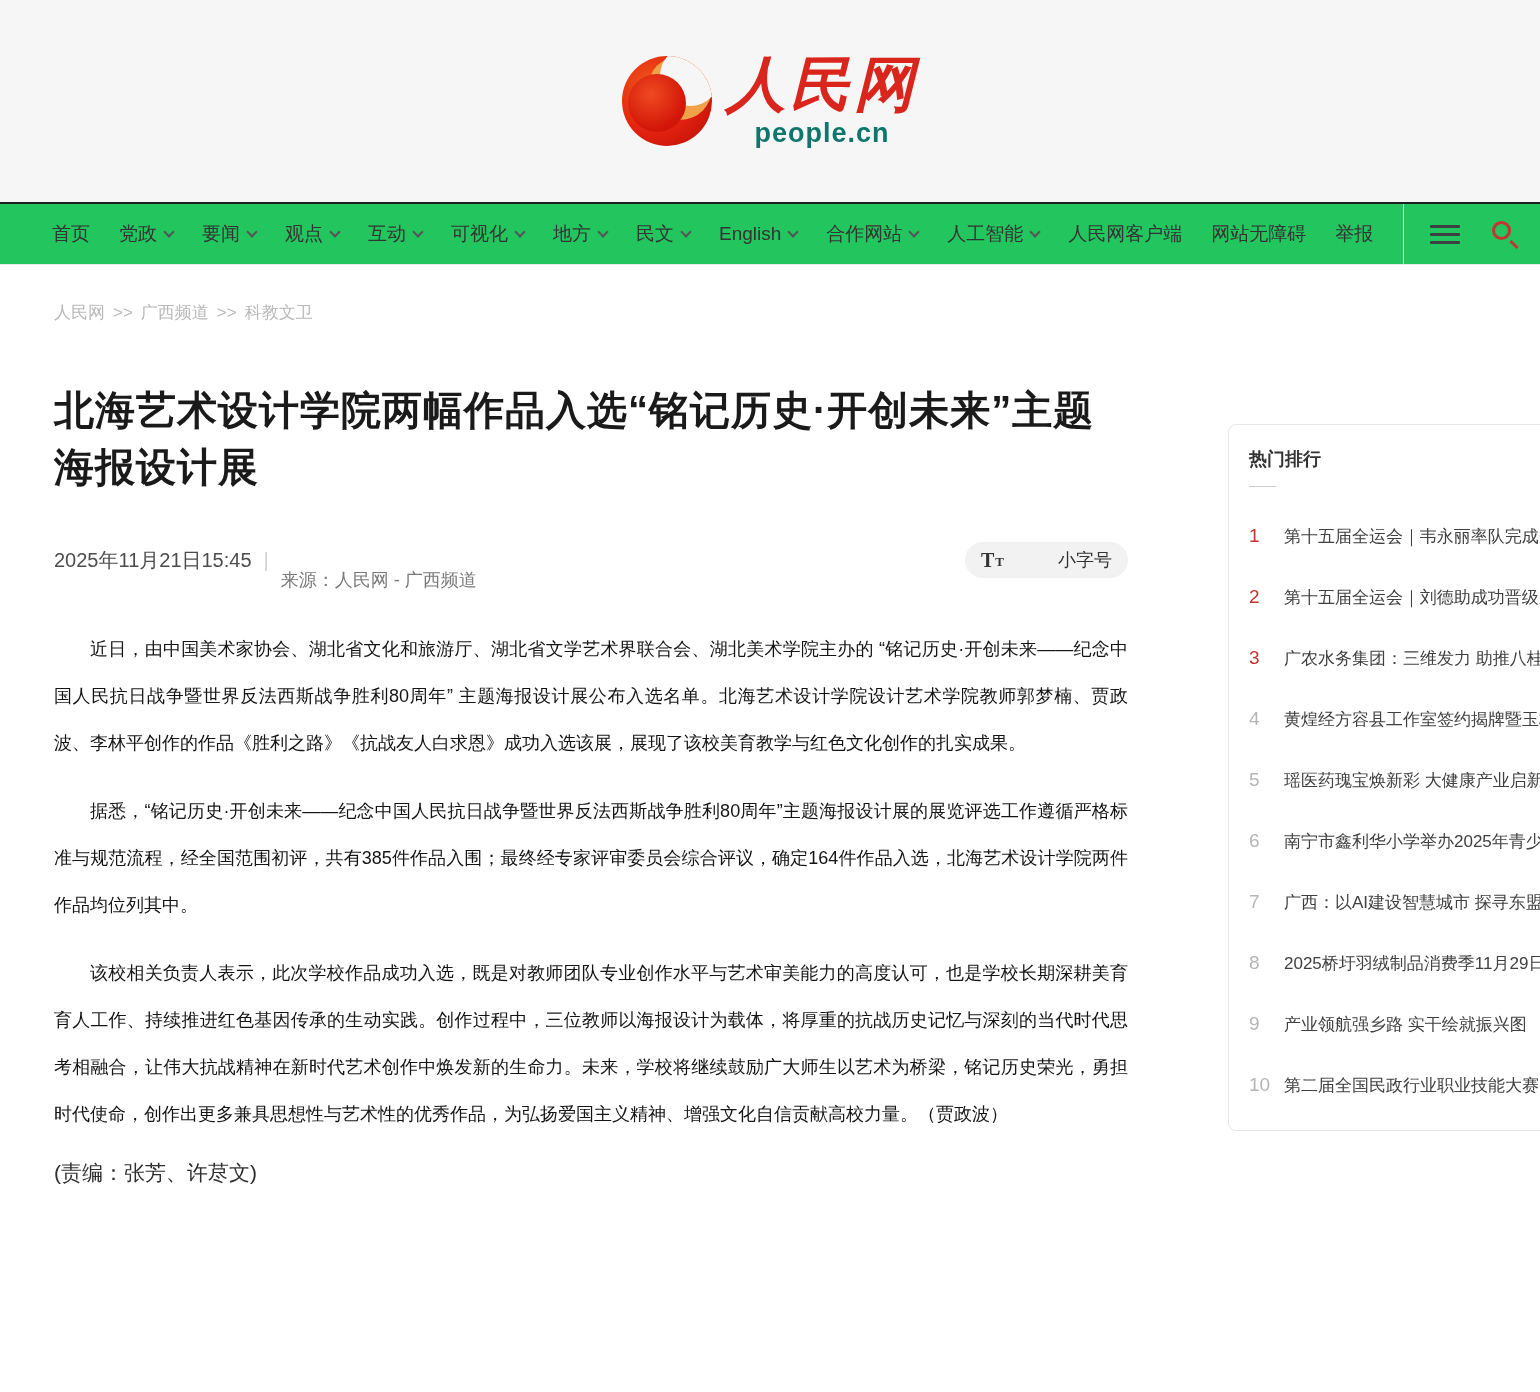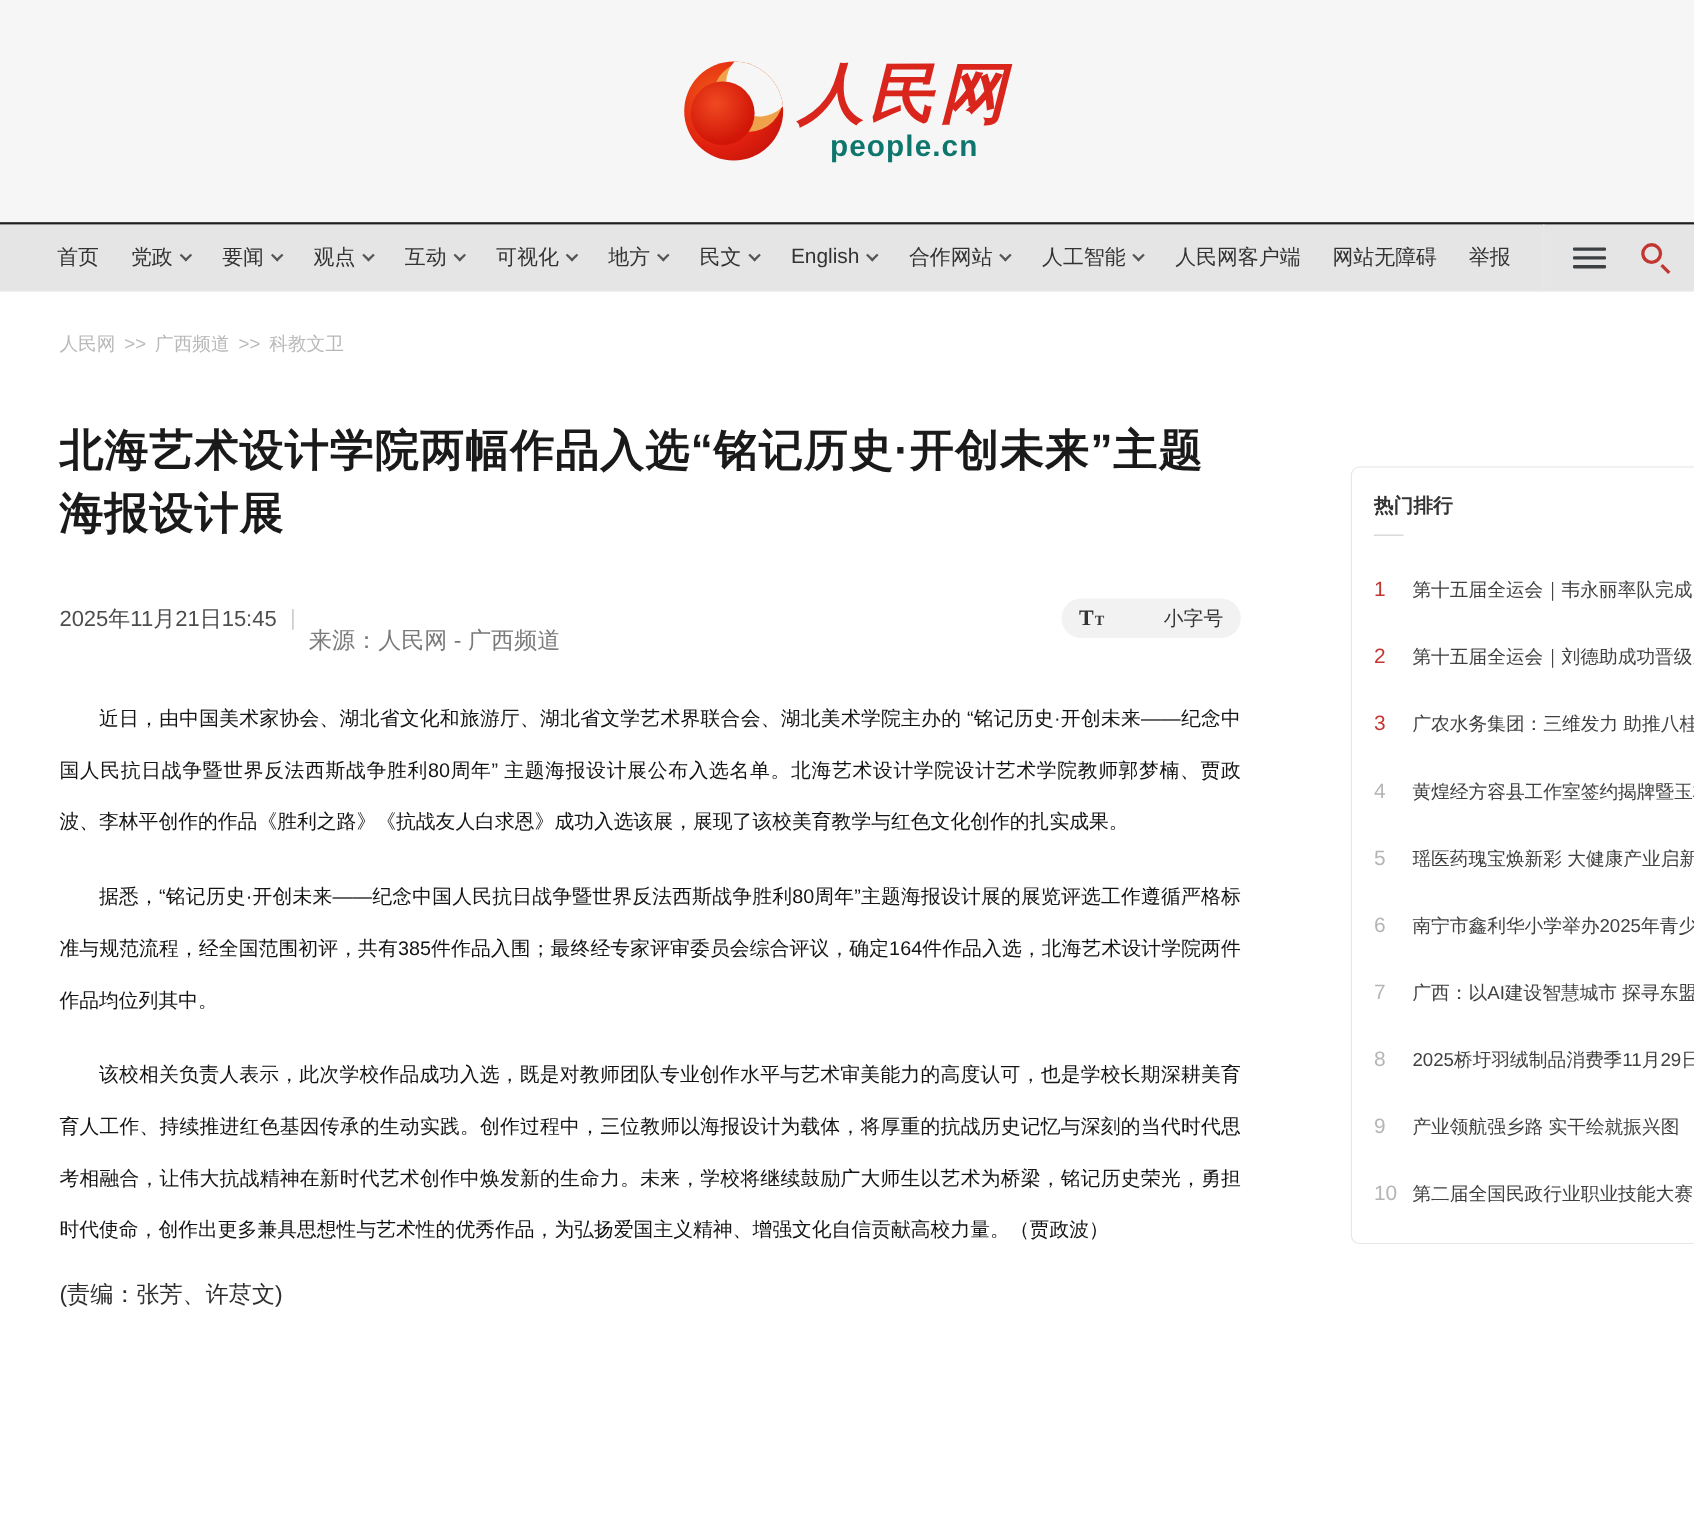--- a/index.html
+++ b/index.html
@@ -45,21 +45,21 @@
     font-weight:700; font-style:italic;
     font-size:60px; line-height:62px; color:#da251d; letter-spacing:4px;
   }
   .logo-en {
     font-weight:700; font-size:27px; color:#0f766e; letter-spacing:1px; margin-top:2px;
   }
 
   
   .main-nav {
     height:63px;
-    background:#e5e5e5;
+    background:#22c55e;
     border-top:2px solid #1f1f1f;
     border-bottom:1px solid #ebebeb;
     display:flex; align-items:center;
     padding-left:52px;
     font-size:19px; color:#333;
   }
   .nav-item { display:flex; align-items:center; margin-right:29px; cursor:pointer; white-space:nowrap; }
   .chev {
     display:inline-block; width:8px; height:8px;
     border-right:2px solid #555; border-bottom:2px solid #555;
@@ -92,21 +92,21 @@
   .page-title {
     font-size:40px; line-height:57px; font-weight:700; color:#1a1a1a;
     letter-spacing:1px;
   }
   .meta-row {
     margin-top:32px;
     display:flex; align-items:center; justify-content:space-between;
   }
   .meta-left { display:flex; align-items:center; font-size:20px; color:#4d4d4d; }
   .meta-sep { color:#cfcfcf; margin:0 12px; font-size:20px; }
-  .meta-source { color:#7a7a7a; font-size:21px;margin-top:40px; }
+  .meta-source { color:#7a7a7a; font-size:18px;margin-top:40px; }
   .font-size-button {
     background:#f2f2f2; border-radius:18px; height:36px;
     display:flex; align-items:center; padding:0 16px; cursor:pointer;
     color:#333;
   }
   .fsb-icon-large { font-family:"Liberation Serif",serif; font-weight:700; font-size:20px; }
   .fsb-icon-small { font-family:"Liberation Serif",serif; font-weight:700; font-size:13px; margin:4px 6px 0 1px; }
   .fsb-label { font-size:18px;margin-left:48px; }
 
   .article-body { margin-top:34px; }

